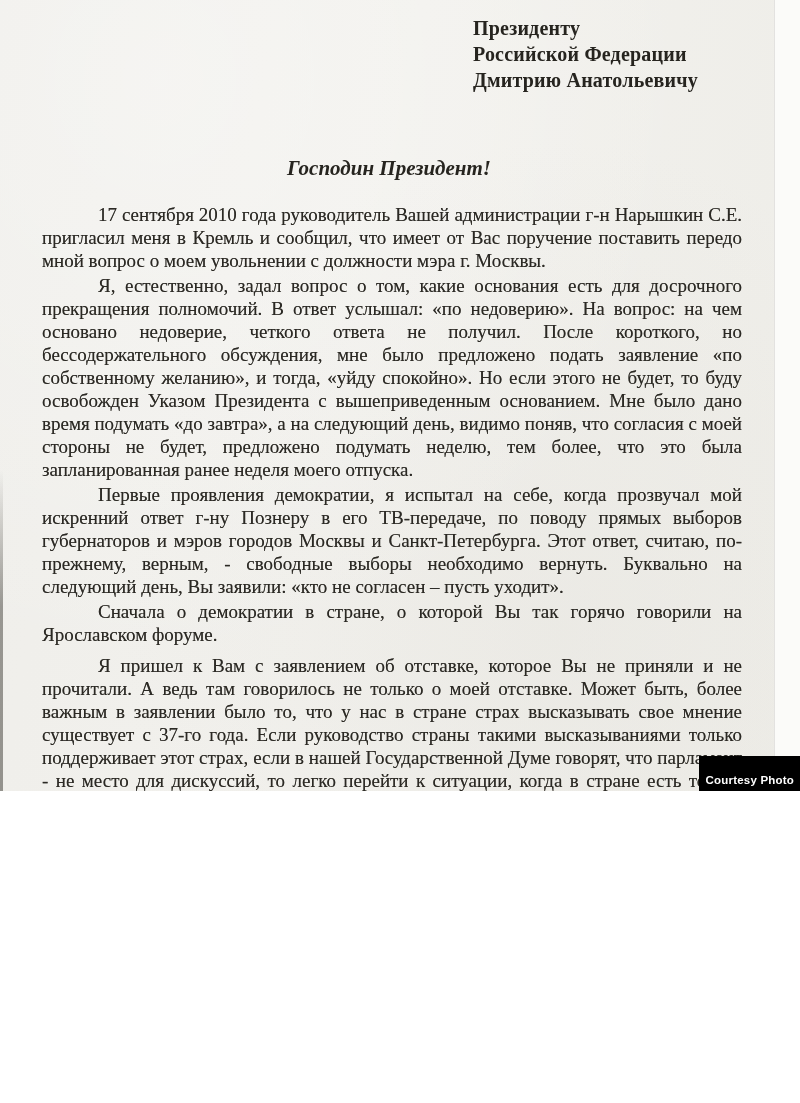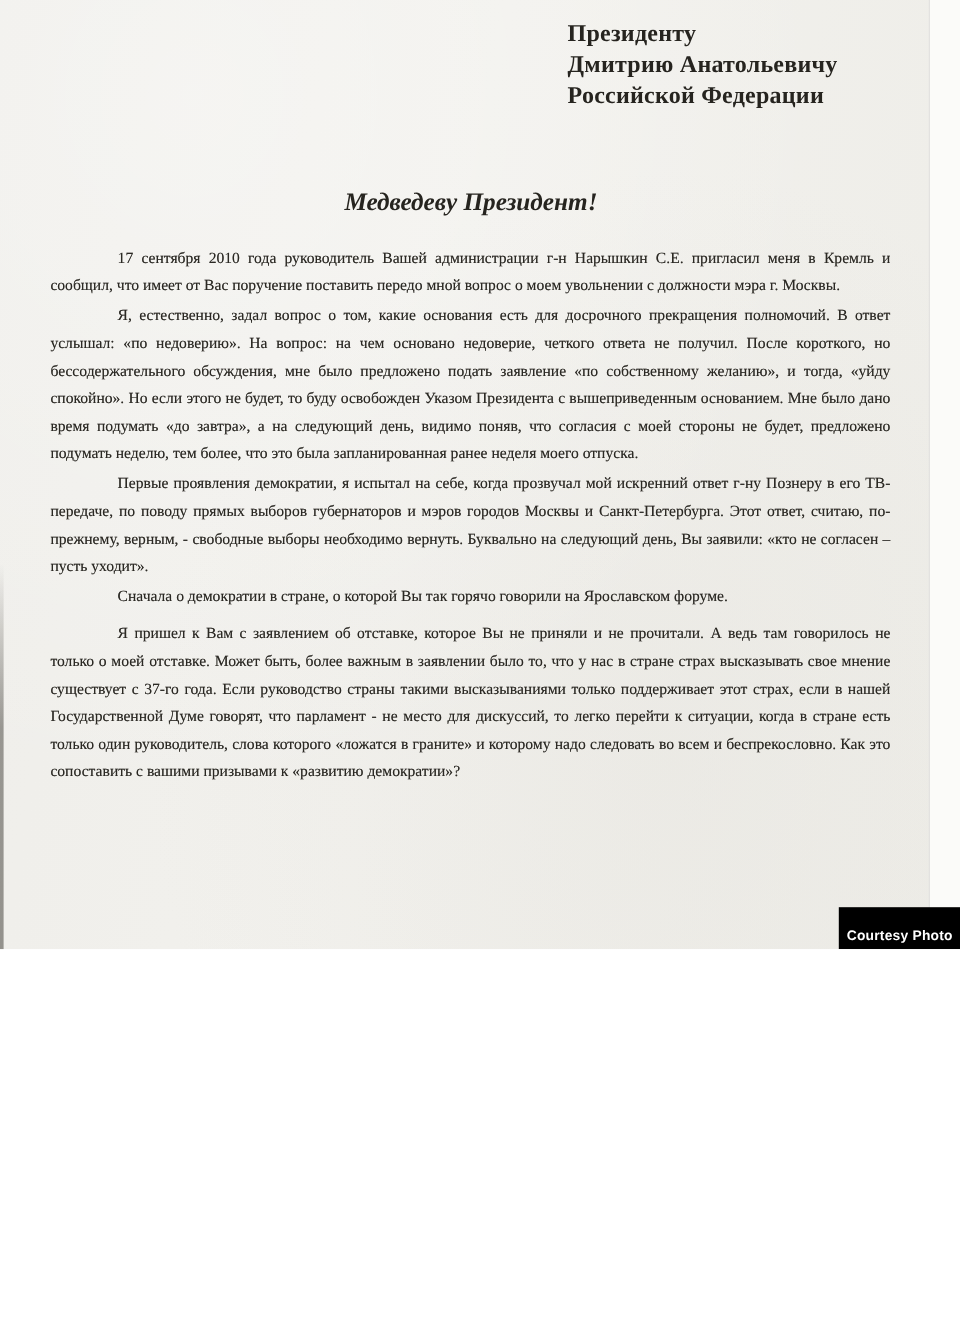--- a/index.html
+++ b/index.html
@@ -62,21 +62,21 @@
     left: 287px; top: 156px;
     font-size: 21px;
     font-weight: 700;
     font-style: italic;
     color: #26241f;
   }
   .letter-body {
     position: absolute;
     left: 42px; top: 203px;
     width: 700px;
-    font-size: 13px;
+    font-size: 19px;
     line-height: 23px;
     color: #2b2924;
     text-align: justify;
     text-shadow: 0 0 0.4px rgba(43,41,36,0.55);
   }
   .letter-body p {
     margin: 0 0 2px 0;
     text-indent: 56px;
   }
   .letter-body p:last-child {
@@ -100,25 +100,25 @@
 
 <div class="page">
 
   <div class="scan-strip-right"></div>
   <div class="left-edge-crease"></div>
   <div class="left-bottom-white"></div>
   <div class="left-bottom-edge"></div>
 
   <div class="recipient-block">
       <div>Президенту</div>
+      <div>Российской Федерации</div>
       <div>Дмитрию Анатольевичу</div>
-      <div>Российской Федерации</div>
     </div>
 
-  <div class="salutation">Медведеву Президент!</div>
+  <div class="salutation">Господин Президент!</div>
 
   <div class="letter-body">
       <p>17 сентября 2010 года руководитель Вашей администрации г-н Нарышкин С.Е. пригласил меня в Кремль и сообщил, что имеет от Вас поручение поставить передо мной вопрос о моем увольнении с должности мэра г. Москвы.</p>
       <p>Я, естественно, задал вопрос о том, какие основания есть для досрочного прекращения полномочий. В ответ услышал: «по недоверию». На вопрос: на чем основано недоверие, четкого ответа не получил. После короткого, но бессодержательного обсуждения, мне было предложено подать заявление «по собственному желанию», и тогда, «уйду спокойно». Но если этого не будет, то буду освобожден Указом Президента с вышеприведенным основанием. Мне было дано время подумать «до завтра», а на следующий день, видимо поняв, что согласия с моей стороны не будет, предложено подумать неделю, тем более, что это была запланированная ранее неделя моего отпуска.</p>
       <p>Первые проявления демократии, я испытал на себе, когда прозвучал мой искренний ответ г-ну Познеру в его ТВ-передаче, по поводу прямых выборов губернаторов и мэров городов Москвы и Санкт-Петербурга. Этот ответ, считаю, по-прежнему, верным, - свободные выборы необходимо вернуть. Буквально на следующий день, Вы заявили: «кто не согласен – пусть уходит».</p>
       <p>Сначала о демократии в стране, о которой Вы так горячо говорили на Ярославском форуме.</p>
       <p>Я пришел к Вам с заявлением об отставке, которое Вы не приняли и не прочитали. А ведь там говорилось не только о моей отставке. Может быть, более важным в заявлении было то, что у нас в стране страх высказывать свое мнение существует с 37-го года. Если руководство страны такими высказываниями только поддерживает этот страх, если в нашей Государственной Думе говорят, что парламент  - не место для дискуссий, то легко перейти к ситуации, когда в стране есть только один руководитель, слова которого «ложатся в граните» и которому надо следовать во всем и беспрекословно. Как это сопоставить с вашими призывами к «развитию демократии»?</p>
     </div>
 
   <div class="courtesy-badge">Courtesy Photo</div>

